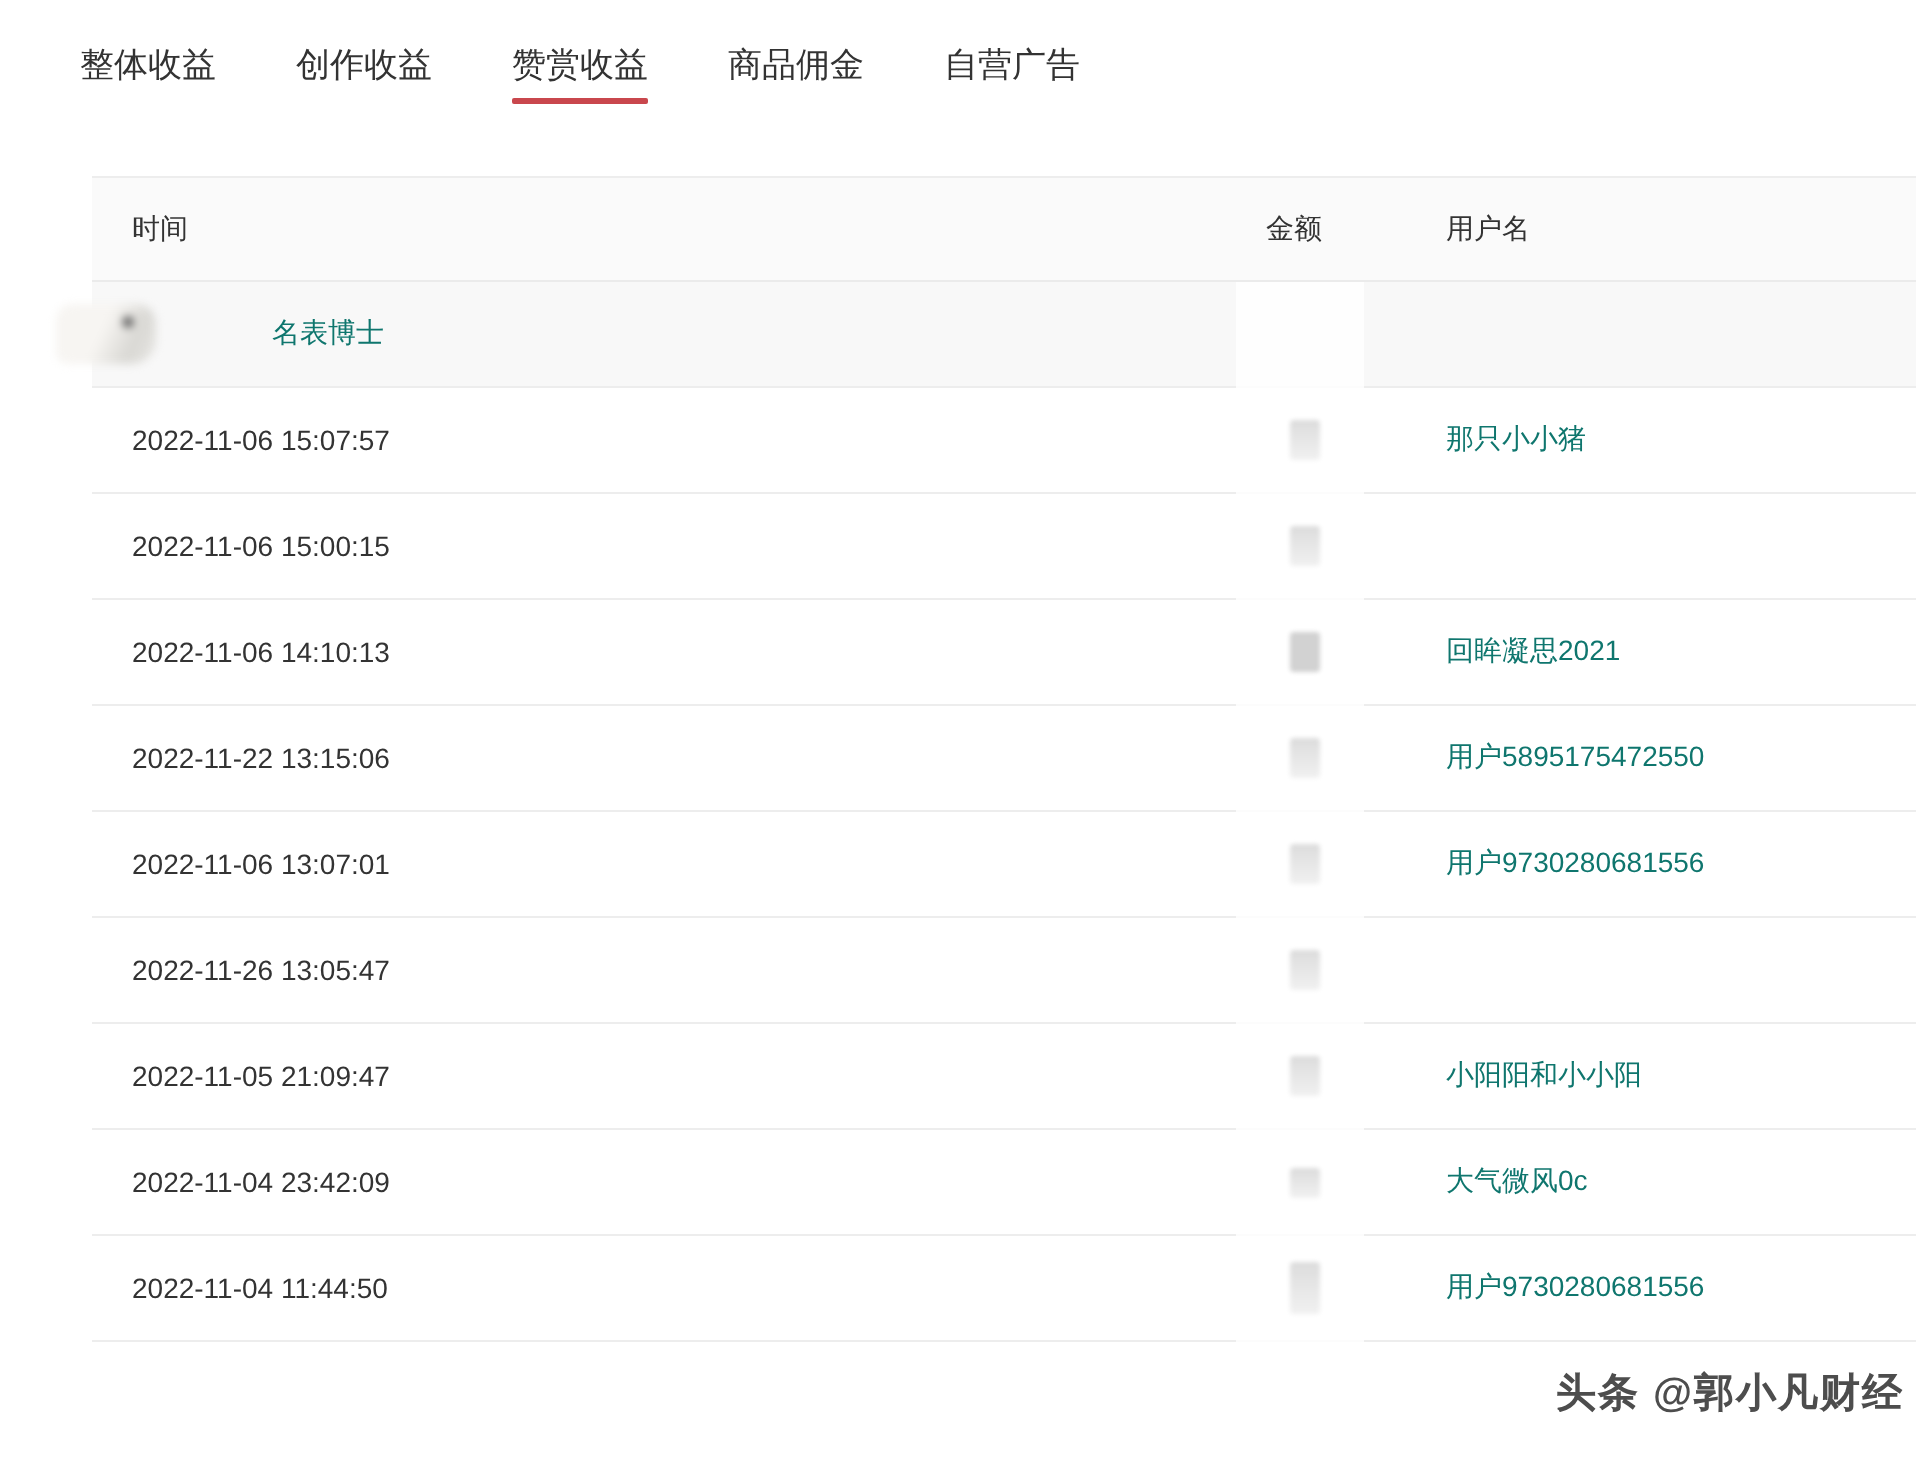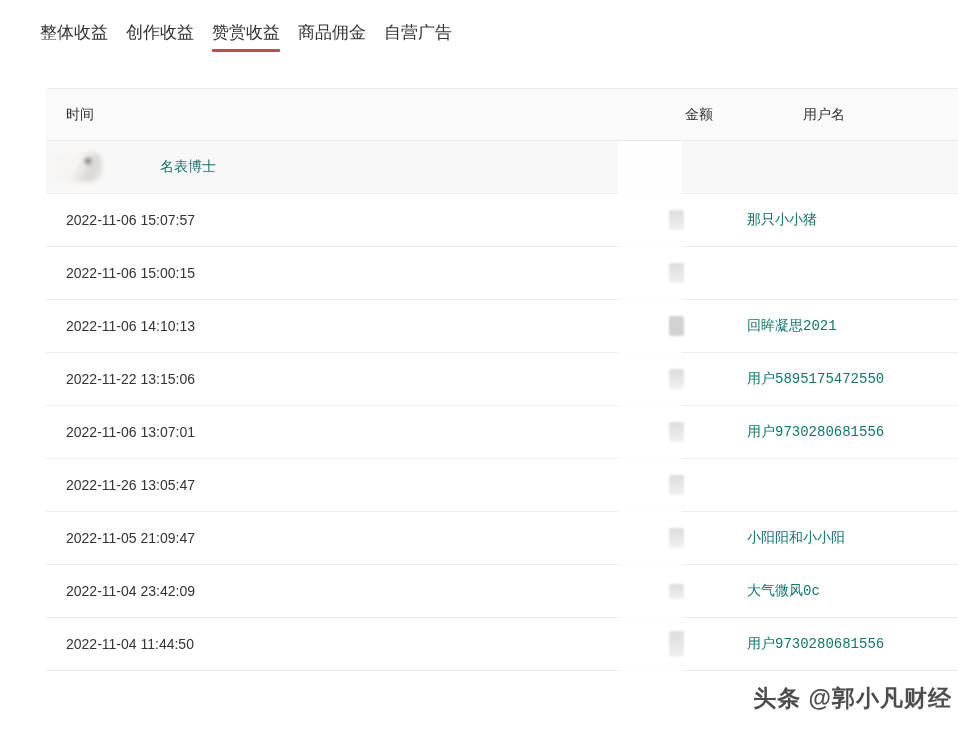--- a/index.html
+++ b/index.html
@@ -9,21 +9,21 @@
     font-family: "Liberation Sans", "DejaVu Sans", sans-serif;
     overflow: hidden;
     position: relative;
   }
 
   
   .tabs {
     position: absolute;
     top: 22px; left: 40px;
     display: flex;
-    gap: 18px;
+    gap: 40px;
   }
   .tab {
     font-size: 17px;
     color: #333333;
     line-height: 22px;
     cursor: pointer;
     position: relative;
     white-space: nowrap;
   }
   .tab.active::after {
@@ -45,44 +45,42 @@
     font-size: 14px;
     color: #333333;
   }
   .thead {
     display: flex;
     align-items: center;
     height: 52px;
     background: #fafafa;
     border-bottom: 1px solid #ebebeb;
     color: #333333;
-    gap: 28px;
   }
   .trow {
     display: flex;
     align-items: center;
     height: 53px;
     border-bottom: 1px solid #ededed;
     background: #ffffff;
   }
   .trow.highlight { background: #f8f8f8; }
 
   .cell-time {
     width: 587px;
     padding-left: 20px;
     color: #333333;
   }
   .cell-amount {
     width: 90px;
     position: relative;
     display: flex;
     align-items: center;
-    margin-left: 24px;
-  }
-  .cell-user { flex: 1; font-family: Liberation Mono, monospace; }
+  }
+  .cell-user { flex: 1; }
 
   .user-link {
     color: #0f766e;
     text-decoration: none;
     cursor: pointer;
   }
 
   
   .censor-band {
     position: absolute;
@@ -115,21 +113,21 @@
       linear-gradient(115deg, #f7f5f2 45%, #d9d8d4 75%, #e8e7e4 100%);
     filter: blur(2px);
     border-radius: 8px 10px 12px 6px;
   }
 
   
   .watermark {
     position: absolute;
     top: 683px;
     right: 6px;
-    font-size: 23px;
+    font-size: 20px;
     font-weight: 700;
     color: #4d4d4d;
     letter-spacing: 1px;
     text-shadow:
       2px 2px 0 #ffffff,
       3px 3px 0 rgba(255,255,255,0.95),
       -1px -1px 0 rgba(255,255,255,0.85);
     white-space: nowrap;
   }
 </style>

